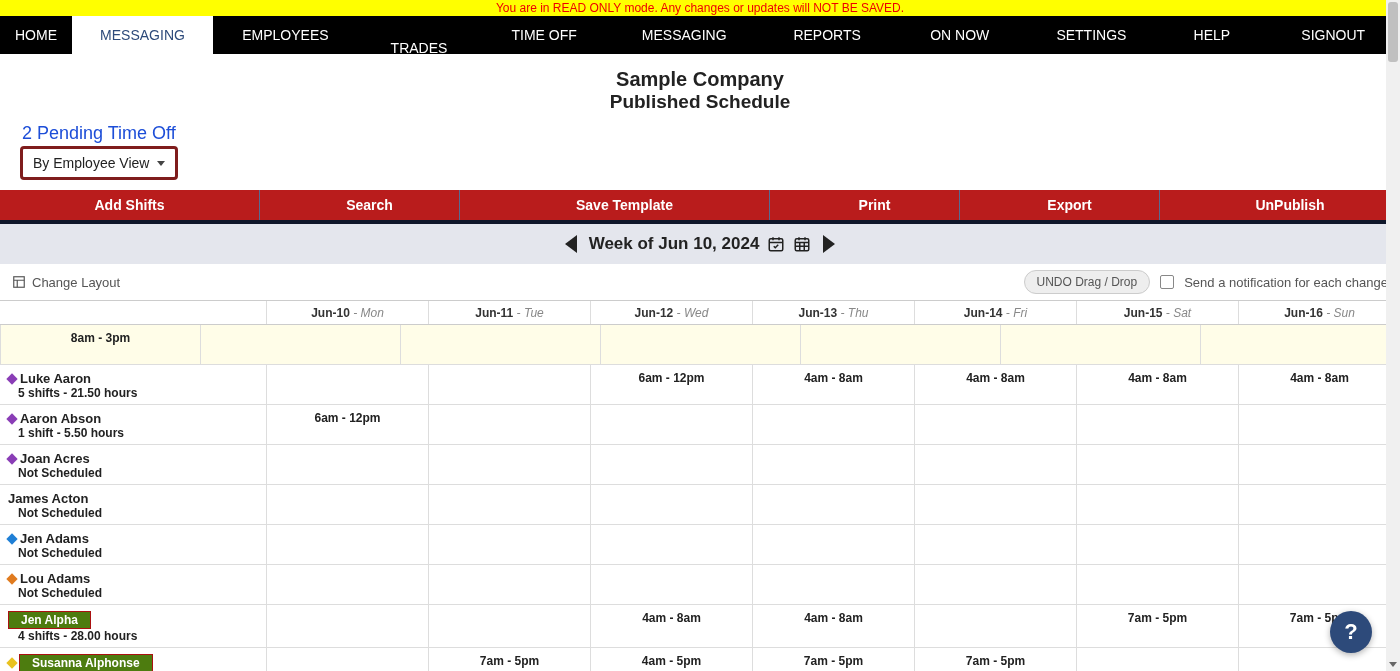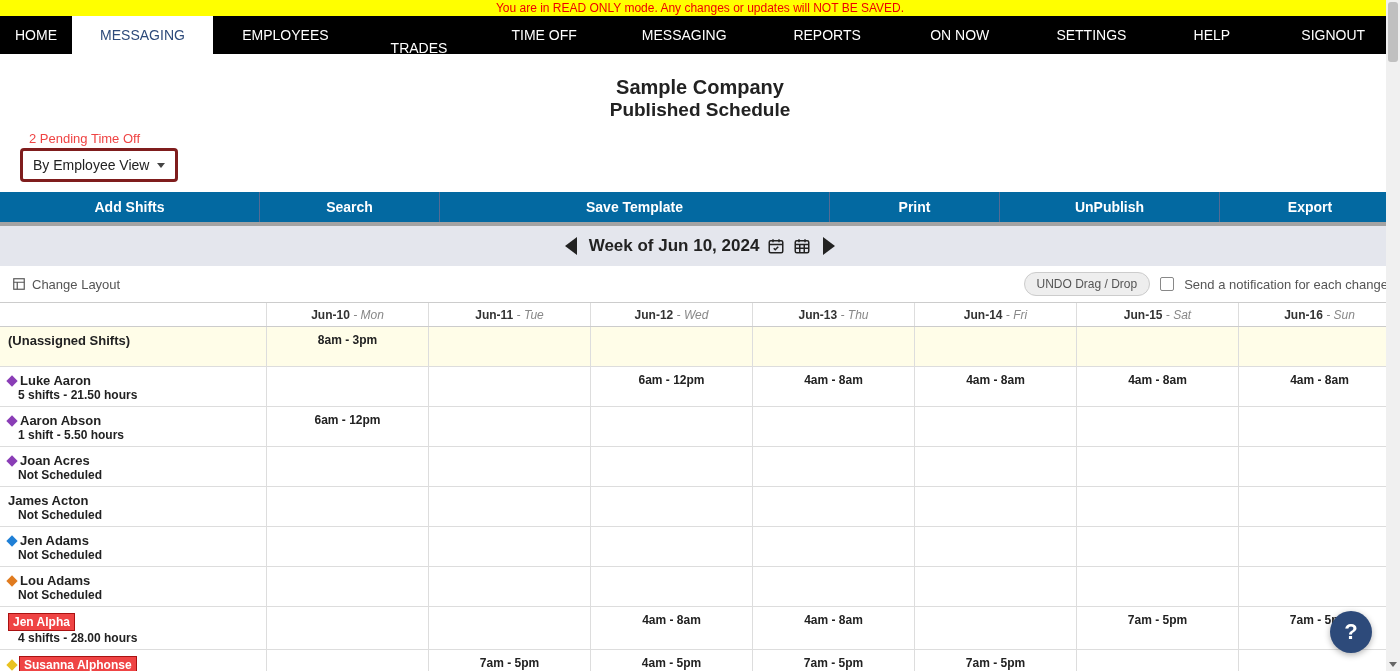--- a/index.html
+++ b/index.html
@@ -34,43 +34,43 @@
     font-size: 14px;
     cursor: pointer;
     white-space: nowrap;
   }
   .nav-item.active {
     background: #fff;
     color: #2d4a7a;
   }
   .header-block {
     text-align: center;
-    padding: 22px 0 6px 0;
+    padding: 14px 0 6px 0;
   }
   .header-block h1 {
     font-size: 20px;
     font-weight: bold;
   }
   .header-block h2 {
     font-size: 19px;
     font-weight: bold;
   }
   .filter-row {
     display: flex;
     align-items: flex-end;
     justify-content: space-between;
     padding: 4px 20px 10px 20px;
   }
   .filter-left { }
   .pending-link {
-    color: #ef4444;
-    font-size: 13px;
+    color: #1d4ed8;
+    font-size: 18px;
     margin-bottom: 2px;
     display: block;
-    margin-left: 9px;
+    margin-left: 2px;
   }
   .select {
     border: 3px solid #7f1d1d;
     border-radius: 4px;
     padding: 6px 26px 6px 10px;
     font-size: 14px;
     background: #fff;
     position: relative;
     display: inline-block;
     min-width: 150px;
@@ -83,22 +83,23 @@
     top: 50%;
     margin-top: -2px;
     border-left: 4px solid transparent;
     border-right: 4px solid transparent;
     border-top: 5px solid #444;
   }
   .filter-right { display: flex; gap: 16px; }
   .filter-right .select { min-width: 125px; }
   .action-bar {
     display: flex;
-    background: #0369a1;
-    border-bottom: 4px solid #a3a3a3;
+    background: #b91c1c;
+    border-bottom: 4px solid #0f172a;
+    gap: 20px;
   }
   .action-btn {
     flex: 1;
     color: #fff;
     text-align: center;
     padding: 7px 0;
     font-size: 14px;
     font-weight: bold;
     border-right: 1px solid #556b94;
     cursor: pointer;
@@ -193,23 +194,23 @@
     padding-top:6px;
   }
   .diamond {
     width:8px; height:8px; display:inline-block; transform:rotate(45deg);
   }
   .d-purple { background:#8a3db6; }
   .d-blue { background:#1f7fd6; }
   .d-orange { background:#e07b1f; }
   .d-yellow { background:#e9c21f; }
   .badge-red {
-    background:#ef4444;
+    background:#4d7c0f;
     color:#fff;
-    padding:1px 4px;
+    padding:1px 12px;
     font-weight:bold;
     font-size:12px;
     display:inline-block;
     border:1px solid #a11;
   }
   .help-fab {
     position:fixed;
     right:28px; bottom:18px;
     width:42px; height:42px;
     border-radius:50%;
@@ -261,22 +262,22 @@
     <span class="pending-link">2 Pending Time Off</span>
     <div class="select">By Employee View</div>
   </div>
 </div>
 
 <div class="action-bar" id="action-bar">
     <div class="action-btn" style="flex: 0 0 260px;">Add Shifts</div>
     <div class="action-btn" style="flex: 0 0 180px;">Search</div>
     <div class="action-btn" style="flex: 1 1 auto;">Save Template</div>
     <div class="action-btn" style="flex: 0 0 170px;">Print</div>
+    <div class="action-btn" style="flex: 0 0 180px;">Export</div>
     <div class="action-btn" style="flex: 0 0 220px;">UnPublish</div>
-    <div class="action-btn" style="flex: 0 0 180px;">Export</div>
   </div>
 
 <div class="week-nav">
   <div class="arrow left"></div>
   <span class="week-label">Week of Jun 10, 2024</span>
   <span class="cal-icon">
     <svg viewBox="0 0 24 24" fill="none" stroke="#222" stroke-width="2">
         <rect x="3" y="5" width="18" height="16" rx="2"></rect>
         <path d="M8 3v4M16 3v4M3 10h18"></path>
         <path d="M9 15l2 2 4-4"></path>
@@ -312,23 +313,20 @@
   <div class="day-col"><span class="day-hdr"><b>Jun-10</b> <span class="dow">- Mon</span></span></div>
       <div class="day-col"><span class="day-hdr"><b>Jun-11</b> <span class="dow">- Tue</span></span></div>
       <div class="day-col"><span class="day-hdr"><b>Jun-12</b> <span class="dow">- Wed</span></span></div>
       <div class="day-col"><span class="day-hdr"><b>Jun-13</b> <span class="dow">- Thu</span></span></div>
       <div class="day-col"><span class="day-hdr"><b>Jun-14</b> <span class="dow">- Fri</span></span></div>
       <div class="day-col"><span class="day-hdr"><b>Jun-15</b> <span class="dow">- Sat</span></span></div>
       <div class="day-col"><span class="day-hdr"><b>Jun-16</b> <span class="dow">- Sun</span></span></div>
     </div>
   <div id="grid-body">
       <div class="row unassigned">
-        <div class="emp-col">
-          <div class="emp-name">(Unassigned Shifts)</div>
-        </div>
         <div class="day-col">8am - 3pm</div>
         <div class="day-col"></div>
         <div class="day-col"></div>
         <div class="day-col"></div>
         <div class="day-col"></div>
         <div class="day-col"></div>
         <div class="day-col"></div>
       </div>
       <div class="row">
         <div class="emp-col">

